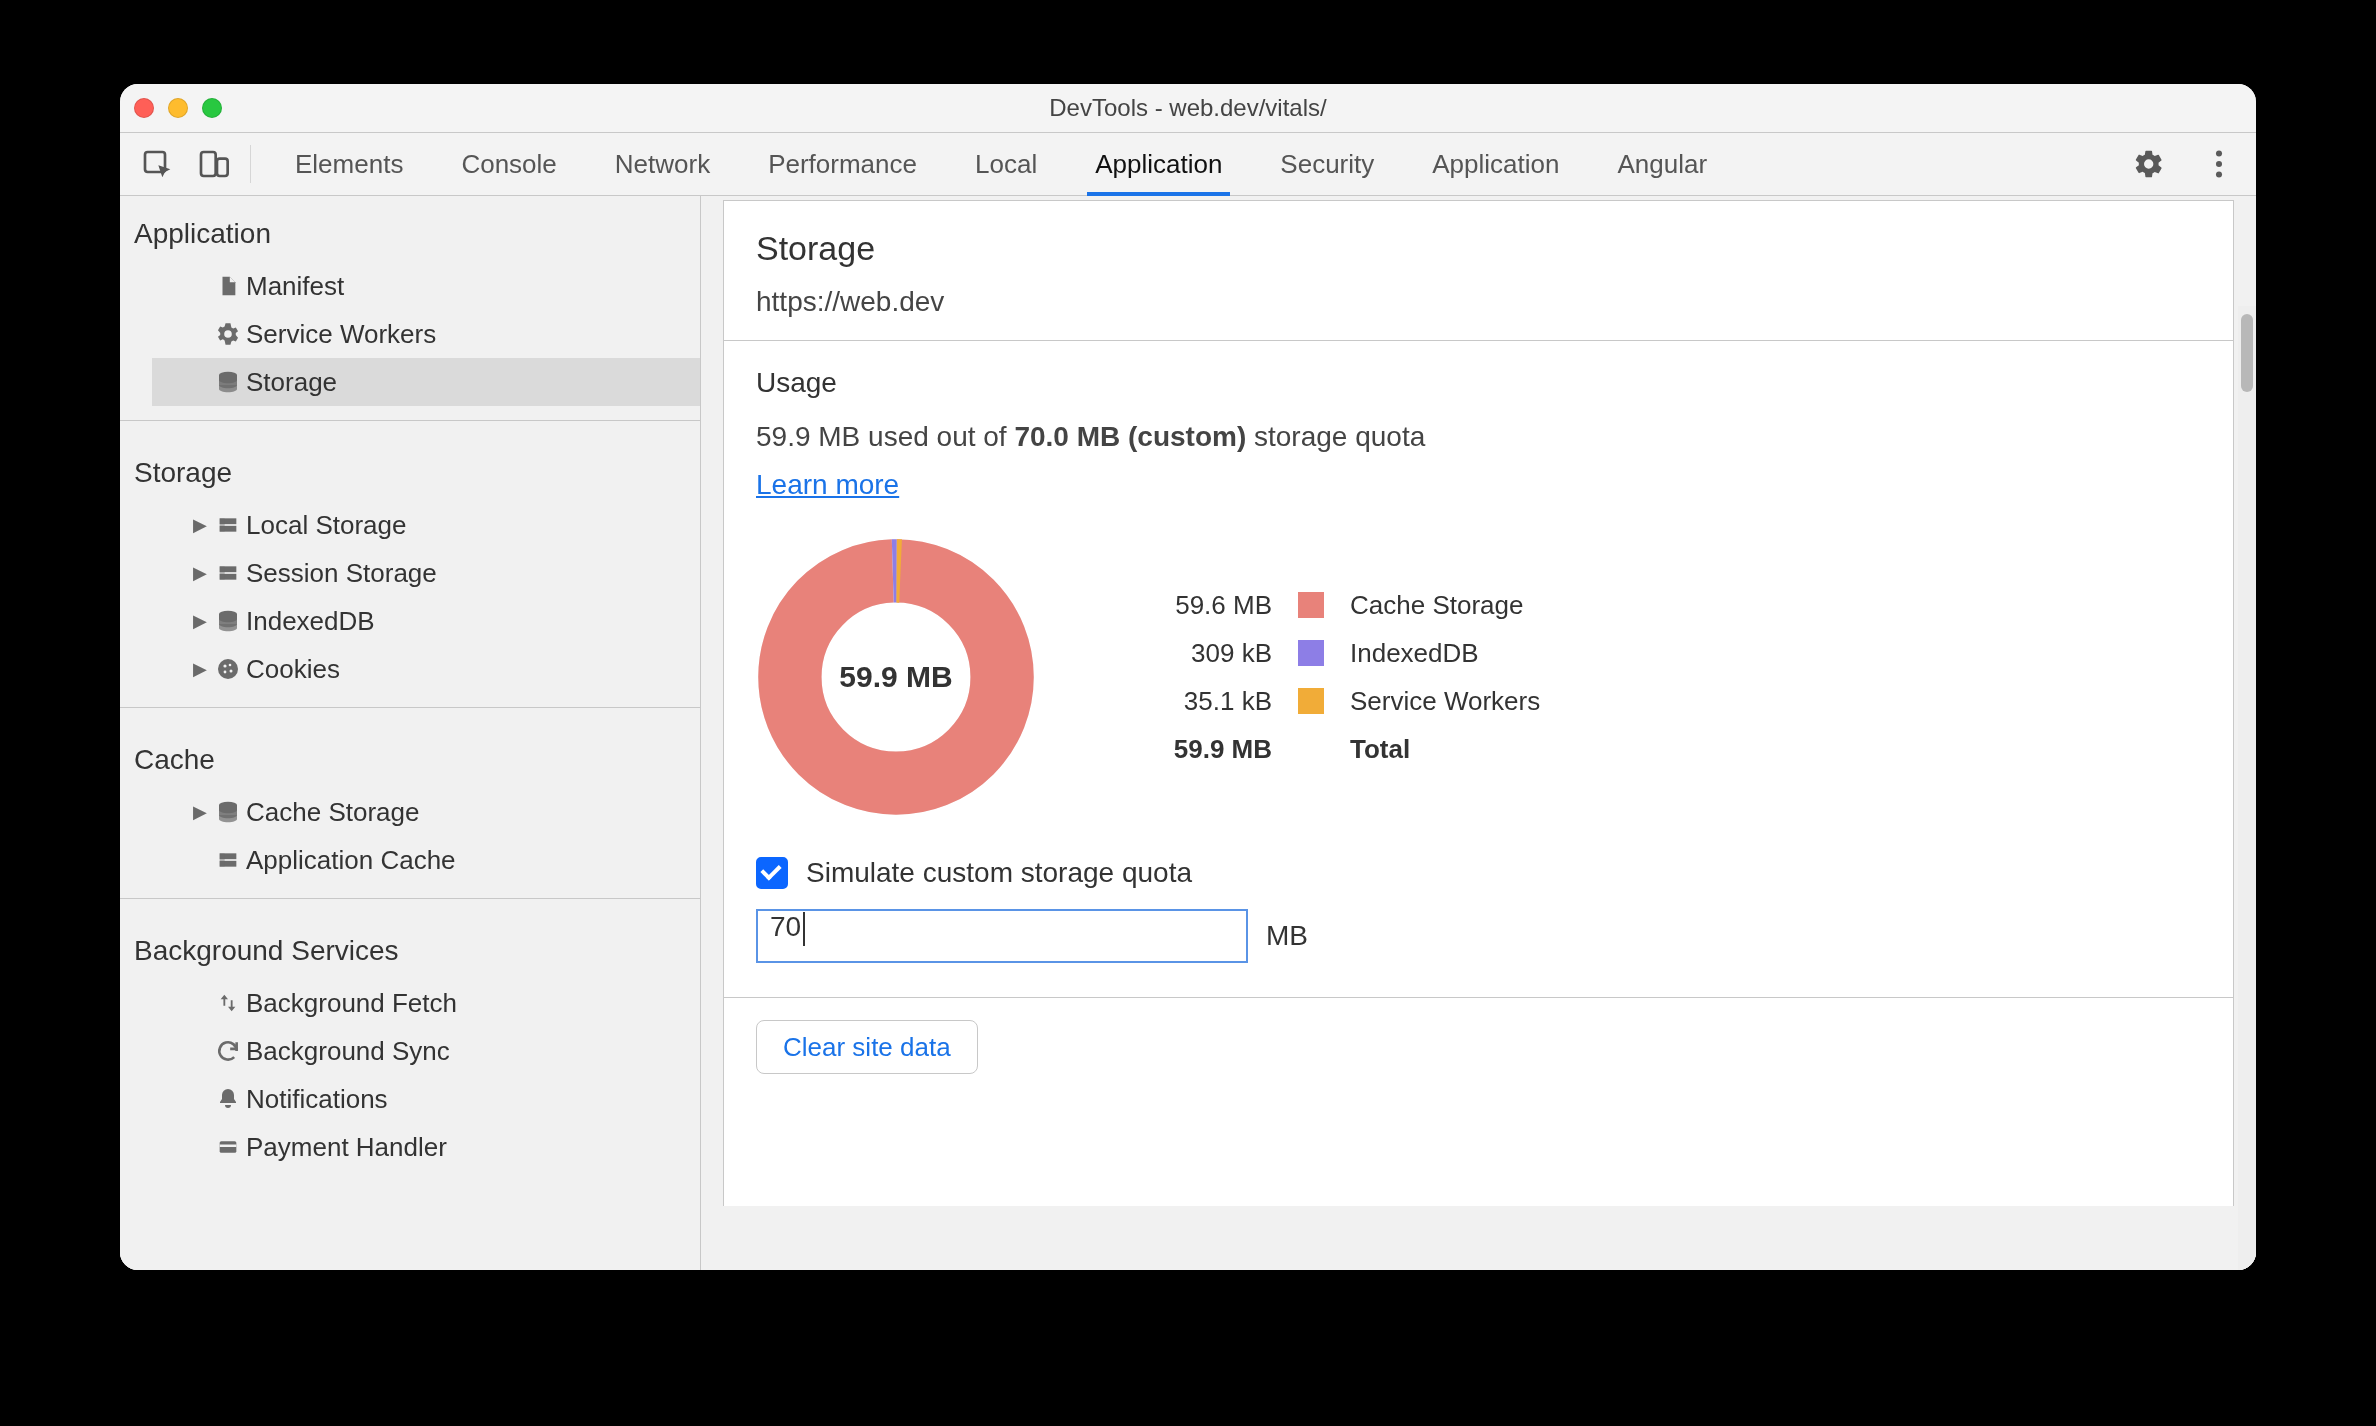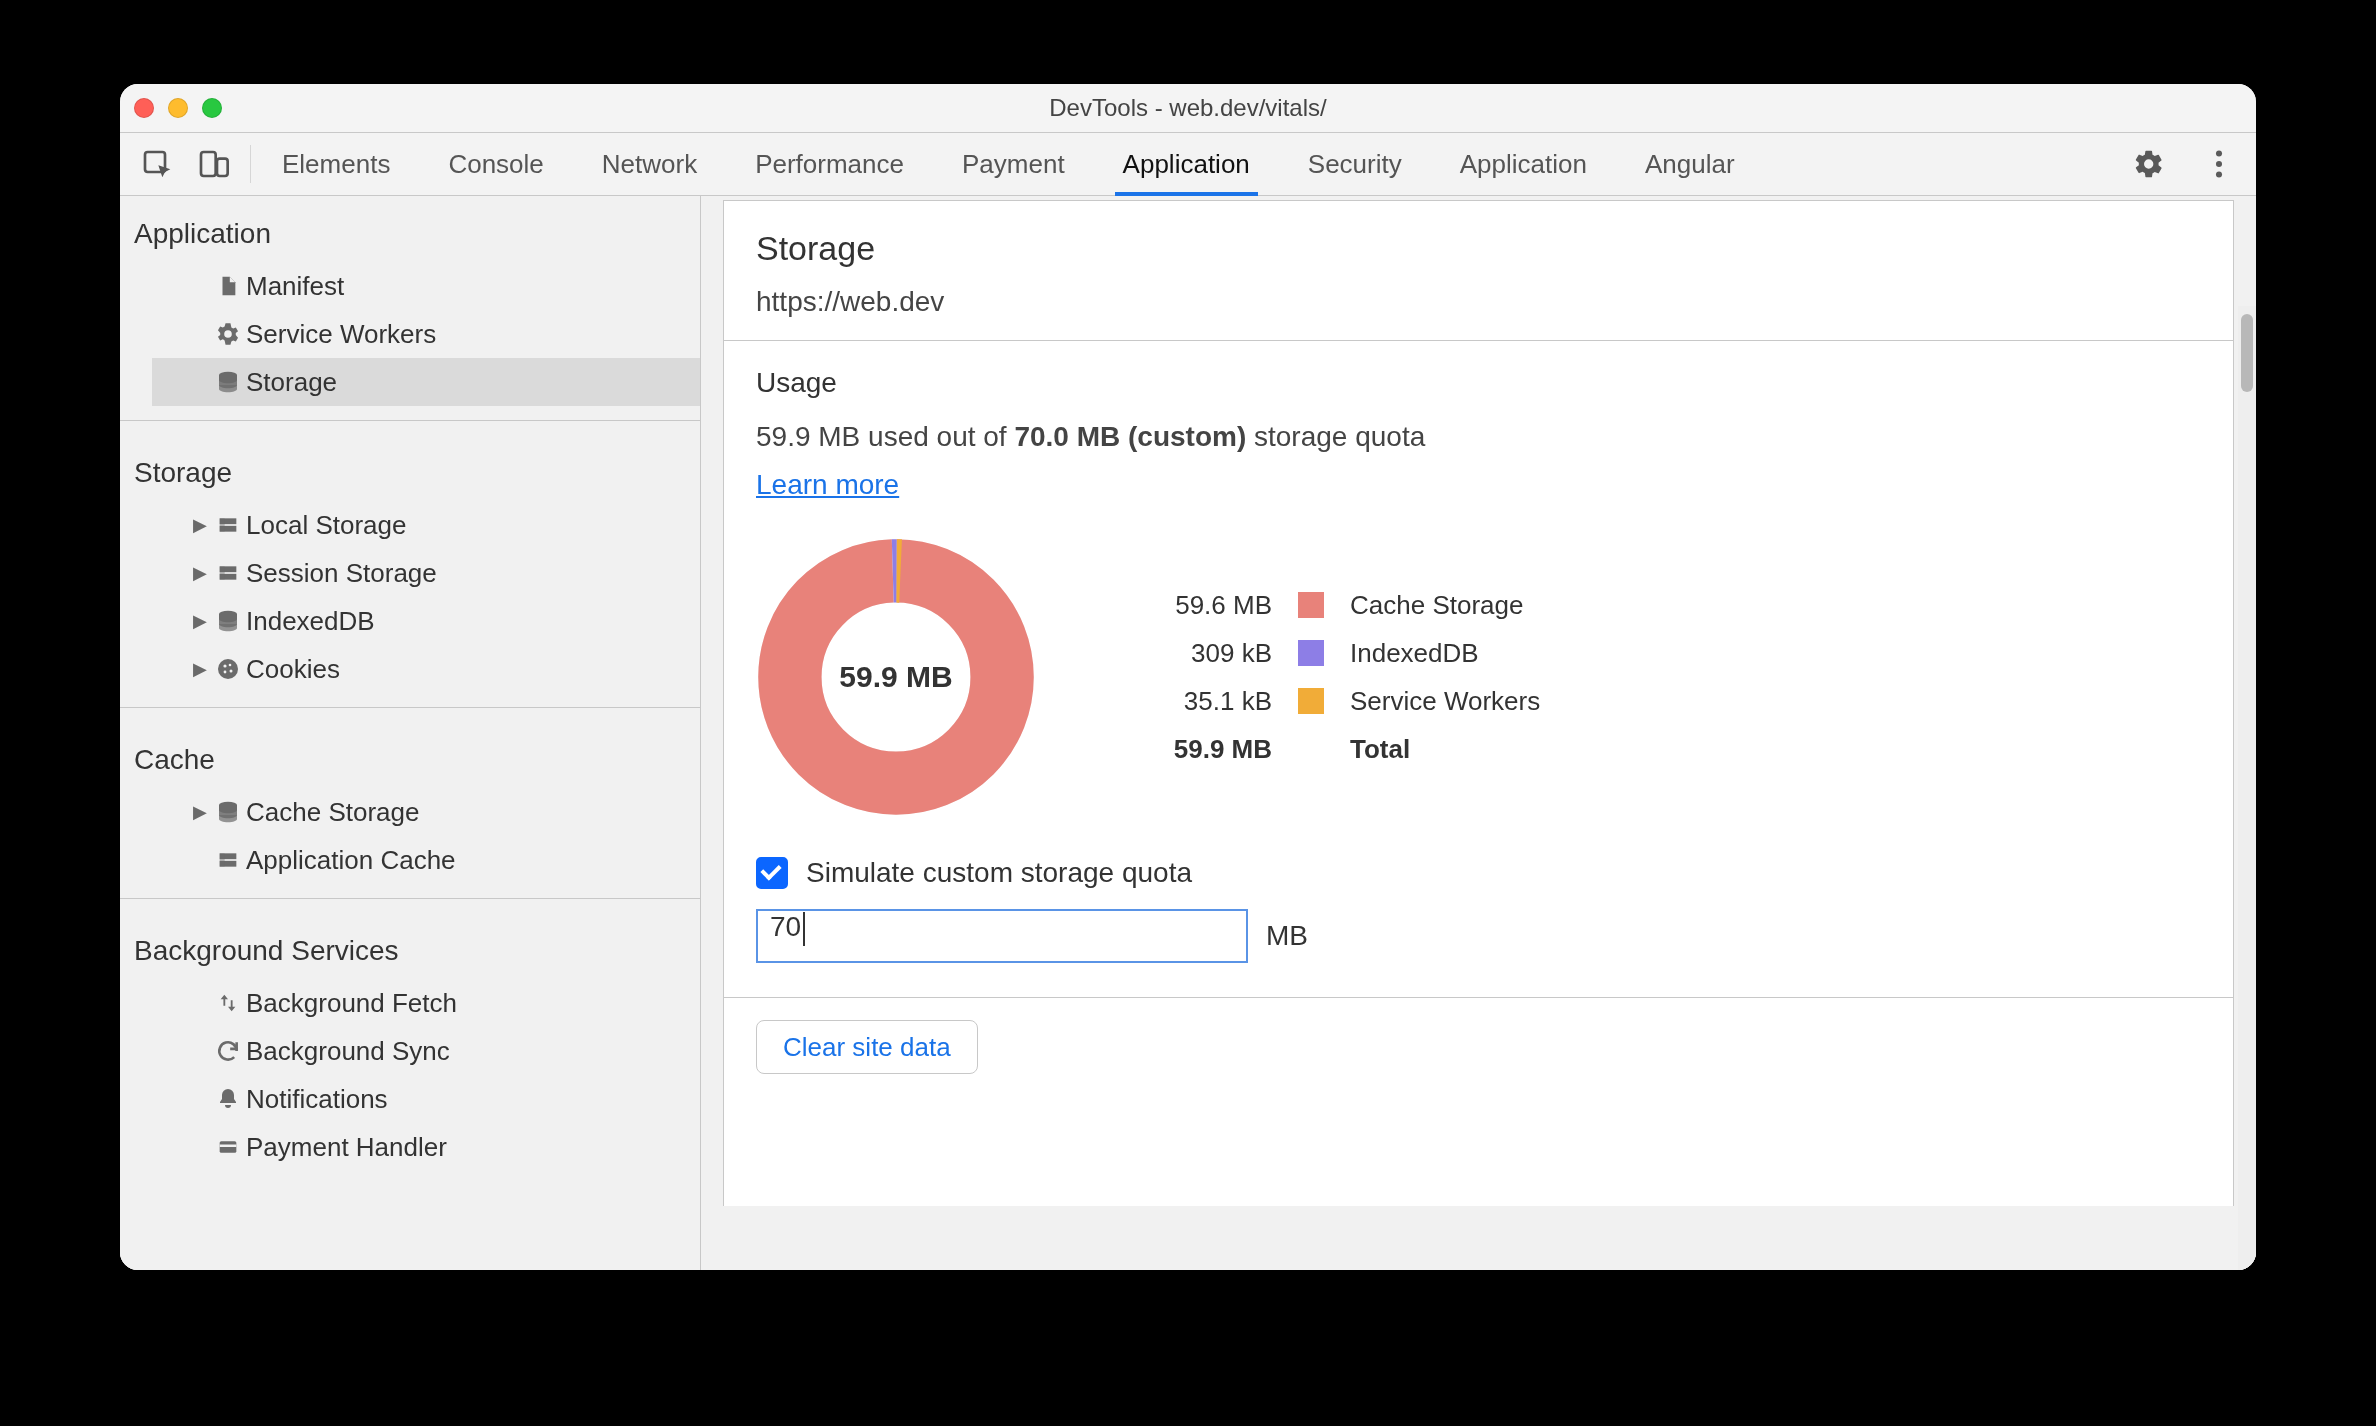--- a/index.html
+++ b/index.html
@@ -76,21 +76,21 @@
     height:62px;
     padding:0 14px;
     background:#f3f3f3;
     border-bottom:1px solid var(--divider);
     font-size:26px;
     color:#555;
     gap:10px;
   }
   .tabbar .icon-btn{width:46px;height:46px;display:flex;align-items:center;justify-content:center;border-radius:6px;}
   .tabbar .sep{width:1px;height:38px;background:#d6d6d6;margin:0 4px;}
-  .tabs{display:flex;gap:54px;margin-left:15px;flex:1;}
+  .tabs{display:flex;gap:54px;margin-left:28px;flex:1;}
   .tab{padding:0 2px;height:62px;display:flex;align-items:center;position:relative;white-space:nowrap;}
   .tab.active{color:#111;}
   .tab.active::after{
     content:"";position:absolute;left:-6px;right:-6px;bottom:-1px;height:4px;background:var(--tab-active);
   }
   .right-icons{display:flex;gap:24px;align-items:center;margin-left:22px;}
 
   
   .content{
     display:flex;
@@ -216,21 +216,21 @@
             <rect x="3" y="3" width="11" height="18" rx="2" class="svg-stroke"></rect>
             <rect x="15" y="8" width="8" height="13" rx="2" class="svg-stroke"></rect>
           </svg>
       </div>
       <div class="sep"></div>
       <div class="tabs" id="tabs">
           <div class="tab">Elements</div>
           <div class="tab">Console</div>
           <div class="tab">Network</div>
           <div class="tab">Performance</div>
-          <div class="tab">Payment</div>
+          <div class="tab">Local</div>
           <div class="tab active">Application</div>
           <div class="tab">Security</div>
           <div class="tab">Application</div>
           <div class="tab">Angular</div>
         </div>
       <div class="right-icons">
         <div class="icon-btn gear">
           <svg width="32" height="32" viewBox="0 0 24 24" fill="#5a5a5a">
               <path d="M19.14,12.94a7,7,0,0,0,.05-.94,7,7,0,0,0-.05-.94l2.11-1.65a.5.5,0,0,0,.12-.64l-2-3.46a.5.5,0,0,0-.61-.22l-2.49,1a7,7,0,0,0-1.63-.94l-.38-2.65A.5.5,0,0,0,13.77,2H9.77a.5.5,0,0,0-.49.42L8.9,5.07a7,7,0,0,0-1.63.94l-2.49-1a.5.5,0,0,0-.61.22l-2,3.46a.5.5,0,0,0,.12.64L4.4,11a7,7,0,0,0,0,1.88L2.29,14.5a.5.5,0,0,0-.12.64l2,3.46a.5.5,0,0,0,.61.22l2.49-1a7,7,0,0,0,1.63.94l.38,2.65A.5.5,0,0,0,9.77,22h4a.5.5,0,0,0,.49-.42l.38-2.65a7,7,0,0,0,1.63-.94l2.49,1a.5.5,0,0,0,.61-.22l2-3.46a.5.5,0,0,0-.12-.64ZM11.77,15.5A3.5,3.5,0,1,1,15.27,12,3.5,3.5,0,0,1,11.77,15.5Z"></path>
             </svg>

